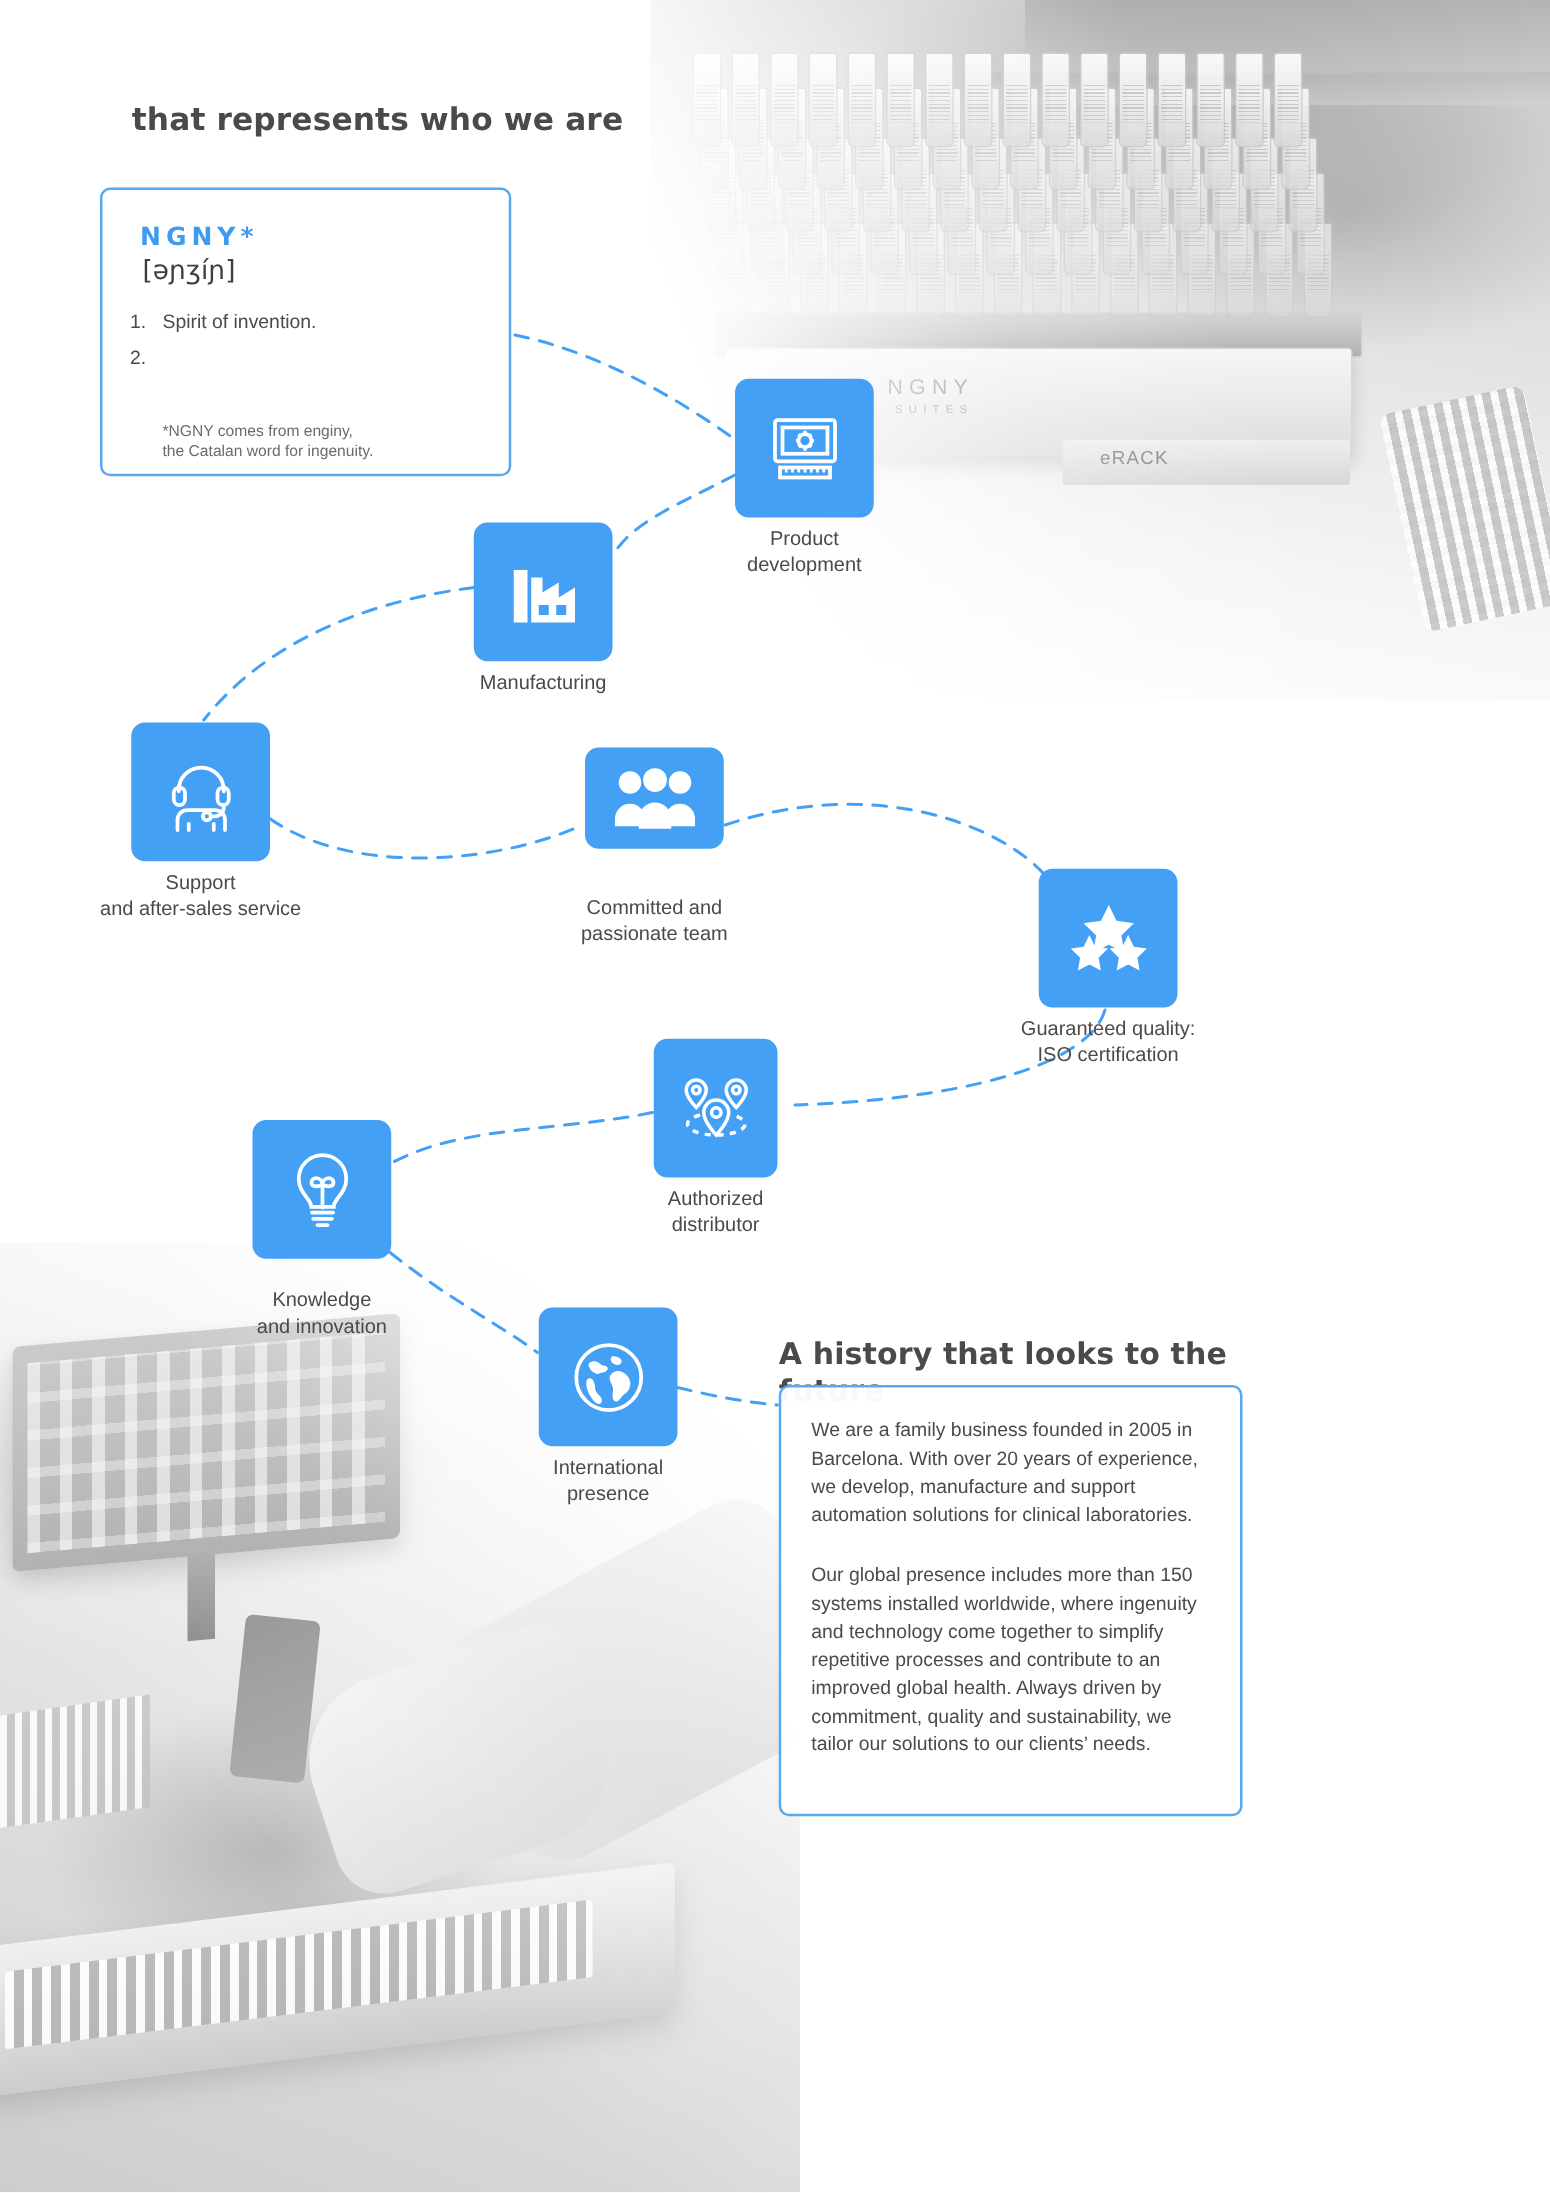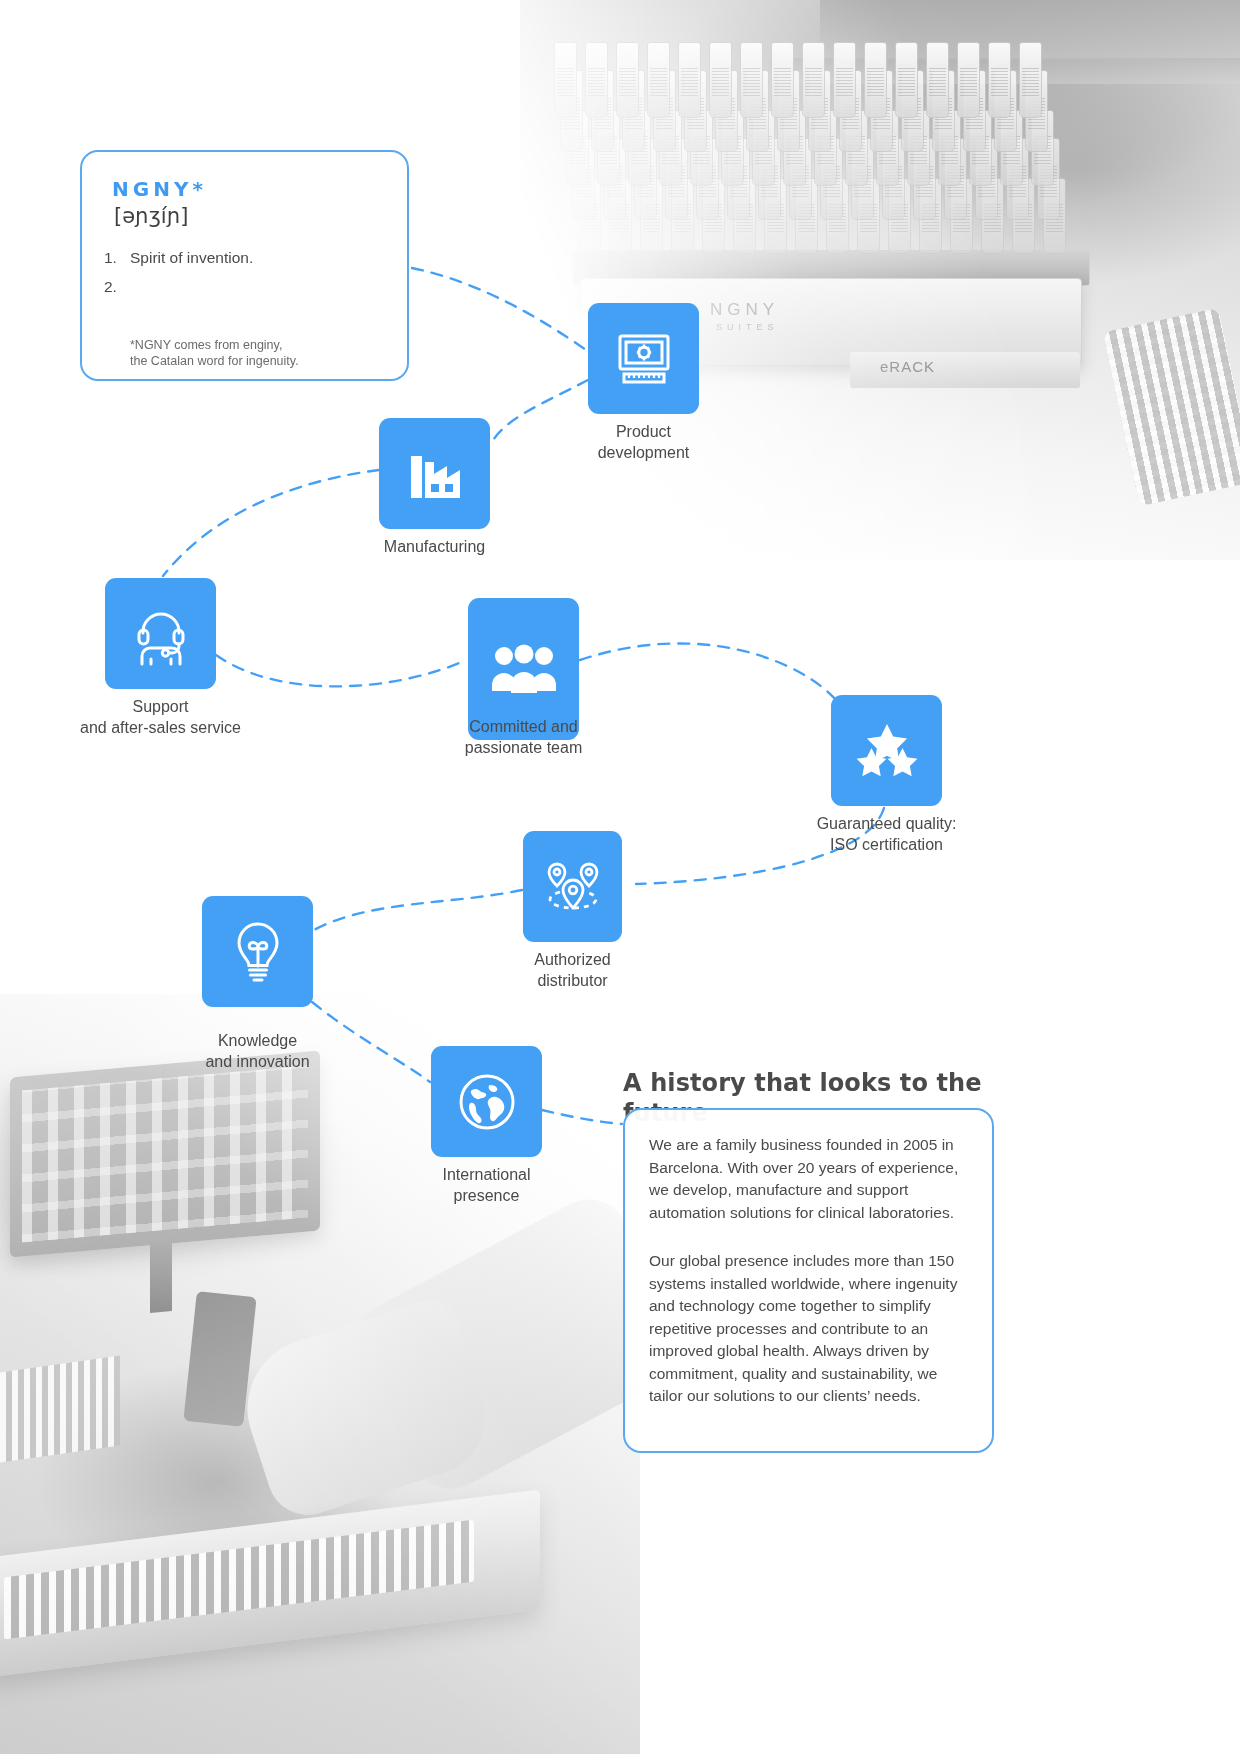--- a/index.html
+++ b/index.html
@@ -77,21 +77,21 @@
     background:repeating-linear-gradient(90deg,#ffffff 0 6px,#bdc3c8 6px 12px);opacity:.8;}
 
   
   .heading{position:absolute;color:#4a4a4a;font-weight:bold;
     font-family:"DejaVu Sans",sans-serif;letter-spacing:.1px;}
   #heading-definition{left:92px;top:80px;width:420px;text-align:center;
     font-size:25px;line-height:31px;}
   #heading-history{left:623px;top:1068px;width:400px;font-size:24px;line-height:30px;}
 
   
-  .card{position:absolute;border:2px solid #5aa9f0;border-radius:18px;
+  .card{position:absolute;border:2px solid #5aa9f0;border-radius:8px;
     background:rgba(255,255,255,.96);box-sizing:border-box;}
   #card-definition{left:80px;top:150px;width:329px;height:231px;}
   #card-history{left:623px;top:1108px;width:371px;height:345px;}
 
   #brand{position:absolute;left:30px;top:25px;color:#3e9bf0;font-size:20px;
     font-weight:bold;letter-spacing:4px;font-family:"DejaVu Sans",sans-serif;}
   #phonetic{position:absolute;left:32px;top:52px;color:#3f3f3f;font-size:21px;
     font-family:"DejaVu Sans",sans-serif;}
   .defs{position:absolute;left:22px;top:96px;width:290px;margin:0;padding:0;list-style:none;}
   .defs li{position:relative;padding-left:26px;color:#4a4a4a;font-size:15.5px;
@@ -109,21 +109,21 @@
   .node{position:absolute;}
   .tile{width:100%;height:100%;border-radius:11px;background:#43a0f5;
     display:flex;align-items:center;justify-content:center;}
   .tile svg{display:block;}
   .node-label{position:absolute;left:50%;transform:translateX(-50%);
     white-space:nowrap;text-align:center;color:#4a4a4a;font-size:16px;line-height:21px;}
 
   #node-product{left:588px;top:303px;width:111px;height:111px;}
   #node-manufacturing{left:379px;top:418px;width:111px;height:111px;}
   #node-support{left:105px;top:578px;width:111px;height:111px;}
-  #node-team{left:468px;top:598px;width:111px;height:142px;}
+  #node-team{left:468px;top:598px;width:111px;height:81px;}
   #node-quality{left:831px;top:695px;width:111px;height:111px;}
   #node-distributor{left:523px;top:831px;width:99px;height:111px;}
   #node-knowledge{left:202px;top:896px;width:111px;height:111px;}
   #node-international{left:431px;top:1046px;width:111px;height:111px;}
 
   #svg-links{position:absolute;left:0;top:0;width:1240px;height:1754px;
     pointer-events:none;}
 </style>
 </head>
 <body>
@@ -404,20 +404,21 @@
     <path d="M216,655 C280,700 395,692 466,660"></path>
     <path d="M580,660 C700,620 800,660 836,700"></path>
     <path d="M884,808 C870,855 760,880 636,884"></path>
     <path d="M522,890 C450,905 370,900 314,930"></path>
     <path d="M312,1002 C360,1040 400,1060 430,1082"></path>
     <path d="M542,1110 C575,1118 600,1122 622,1124"></path>
   </g>
 </svg>
 
 <div class="heading" id="heading-definition">
+  <div>that represents who we are</div>
 </div>
 
 <div class="heading" id="heading-history">A history that looks to the future</div>
 
 <div class="card" id="card-definition">
   <div id="brand">NGNY*</div>
   <div id="phonetic">[əɲʒíɲ]</div>
   <ul class="defs">
     <li>
       <span class="num">1.</span>

